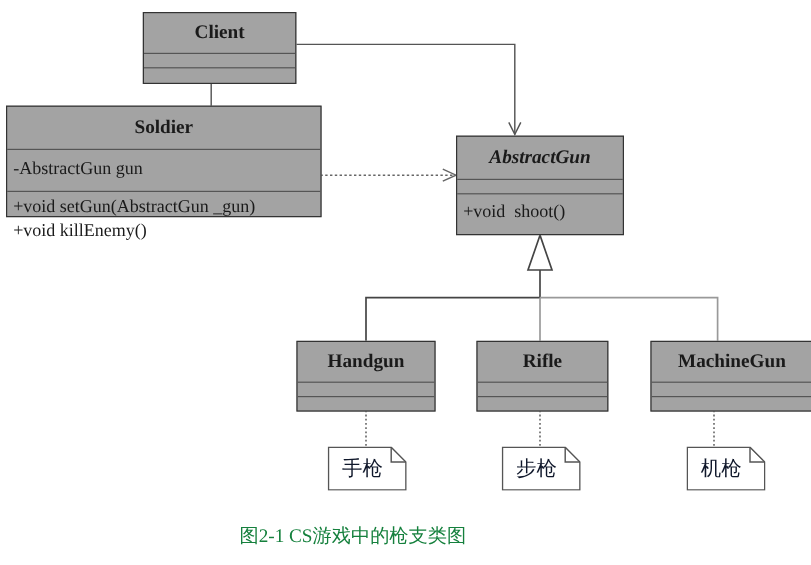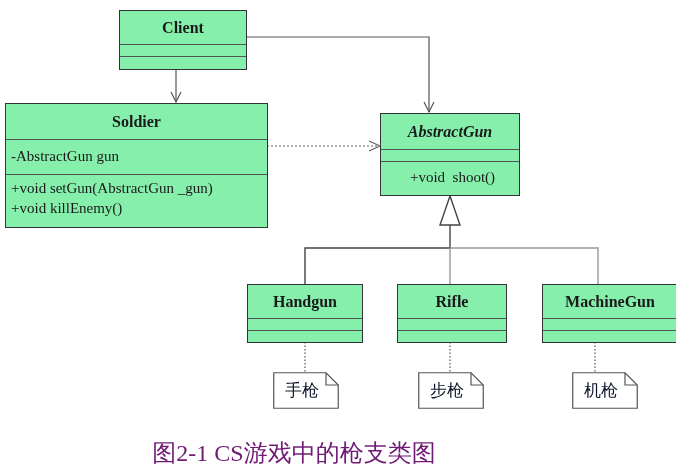--- a/index.html
+++ b/index.html
@@ -1,31 +1,31 @@
 <!DOCTYPE html>
 <html><head>
 <meta charset="utf-8">
 <style>
   html, body { margin: 0; padding: 0; background: #ffffff; }
   body { width: 676px; height: 471px; position: relative; overflow: hidden;
          font-family: "Liberation Serif", "DejaVu Serif", serif; color: #1a1a1a; }
   #canvas { position: absolute; left: 0; top: 0; }
-  .cls { position: absolute; border: 1.5px solid #333; background: #86efac; box-sizing: border-box; }
+  .cls { position: absolute; border: 1.5px solid #333; background: #a3a3a3; box-sizing: border-box; }
   .cls .hdr { box-sizing: border-box; border-bottom: 1.5px solid #555; text-align: center;
               font-weight: bold; font-size: 16px; display: flex; align-items: center; justify-content: center; }
   .cls .sec { box-sizing: border-box; border-bottom: 1.5px solid #555; font-size: 15px; padding-left: 5px; }
   .cls .sec:last-child { border-bottom: none; }
   .cls .abstract { font-style: italic; }
   .note { position: absolute; box-sizing: border-box; font-size: 17px; color: #0f172a;
           display: flex; align-items: center; justify-content: center; padding-right: 8px;
           font-family: "DejaVu Sans", sans-serif; }
   .note svg { position: absolute; left: 0; top: 0; }
   .note span { position: relative; }
   .caption { position: absolute; left: 0; width: 588px; top: 437px; text-align: center;
-             font-size: 24px; color: #701a75; font-family: "Liberation Serif", "DejaVu Serif", serif; }
+             font-size: 16px; color: #15803d; font-family: "Liberation Serif", "DejaVu Serif", serif; }
 </style>
 </head>
 <body>
 
 <svg id="canvas" width="676" height="471">
 
   <g stroke="#555" stroke-width="1.2" fill="none">
     <line x1="176" y1="69" x2="176" y2="102"></line>
     <polyline points="171,92 176,102 181,92"></polyline>
   </g>
@@ -54,35 +54,35 @@
     <line x1="595" y1="342" x2="595" y2="372"></line>
   </g>
 </svg>
 
 <div class="cls" style="left:119px; top:10px; width:128px; height:60px;">
   <div class="hdr" style="height:34px;">Client</div>
   <div class="sec" style="height:12px;"></div>
   <div class="sec" style="height:12px;"></div>
 </div>
 
-<div class="cls" style="left:5px; top:103px; width:263px; height:125px;">
+<div class="cls" style="left:5px; top:88px; width:263px; height:93px;">
   <div class="hdr" style="height:36px;">Soldier</div>
   <div class="sec" style="height:35px; line-height:33px;">
     <span>-AbstractGun gun</span>
   </div>
   <div class="sec" style="padding-top:3px; line-height:20px;">
     <div>+void setGun(AbstractGun _gun)</div>
     <div>+void killEnemy()</div>
   </div>
 </div>
 
 <div class="cls" style="left:380px; top:113px; width:140px; height:83px;">
   <div class="hdr abstract" style="height:36px;">AbstractGun</div>
   <div class="sec" style="height:12px;"></div>
-  <div class="sec" style="line-height:30px;text-align:center;">
+  <div class="sec" style="line-height:30px;">
     <span style="white-space:pre;">+void  shoot()</span>
   </div>
 </div>
 
 <div class="cls" style="left:247px; top:284px; width:116px; height:59px;">
   <div class="hdr" style="height:34px;">Handgun</div>
   <div class="sec" style="height:12px;"></div>
   <div class="sec" style="height:12px;"></div>
 </div>
 

